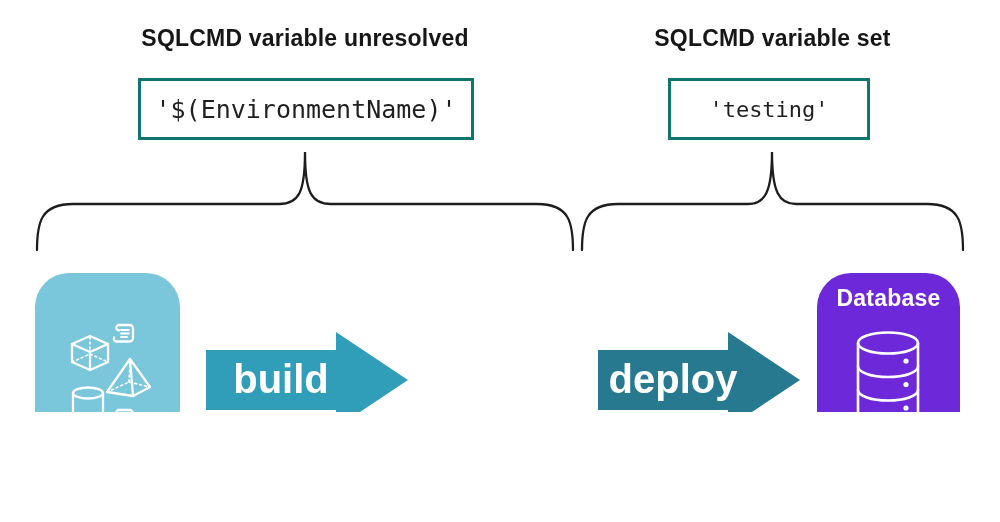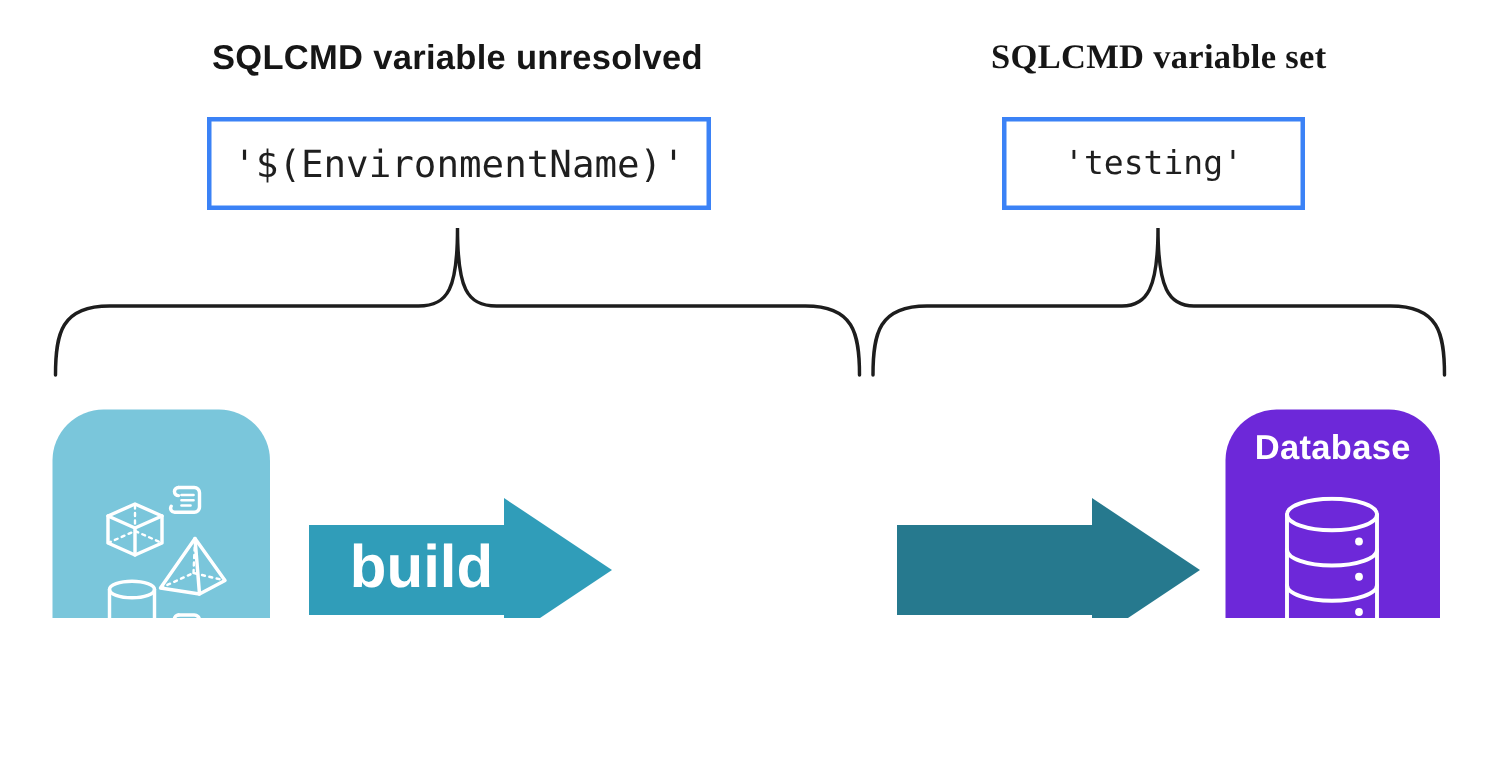--- a/index.html
+++ b/index.html
@@ -6,24 +6,24 @@
   html,body { background:#ffffff; }
   .canvas {
     position:relative; width:1000px; height:412px; background:#ffffff;
     font-family:"Liberation Sans", sans-serif; overflow:hidden;
   }
   .title {
     position:absolute; top:25px; font-weight:bold; font-size:23px;
     color:#161616; text-align:center; letter-spacing:.2px;
   }
   .title-left  { left:35px;  width:540px; }
-  .title-right { left:580px; width:385px;font-family:Liberation Serif, serif; }
+  .title-right { left:580px; width:385px; }
   .codebox {
     position:absolute; top:78px; height:62px; background:#ffffff;
-    border:3px solid #3b82f6; display:flex; align-items:center; justify-content:center;
+    border:3px solid #0f766e; display:flex; align-items:center; justify-content:center;
   }
   .codebox-left  { left:138px; width:336px; }
   .codebox-right { left:668px; width:202px; }
   .codebox code {
     font-family:"DejaVu Sans Mono","Liberation Mono",monospace;
     color:#1f1f1f; white-space:pre;
   }
   .codebox-left  code { font-size:25px; }
   .codebox-right code { font-size:22px; }
   .brace { position:absolute; top:148px; height:104px; }
@@ -109,20 +109,21 @@
       <polygon points="0,18 130,18 130,0 202,48 130,96 130,78 0,78" fill="#309DB9"></polygon>
     </svg>
     <div class="arrow-label">build</div>
   </div>
 
 
   <div class="arrow arrow-deploy">
     <svg width="202" height="96" viewBox="0 0 202 96">
       <polygon points="0,18 130,18 130,0 202,48 130,96 130,78 0,78" fill="#26798E"></polygon>
     </svg>
+    <div class="arrow-label">deploy</div>
   </div>
 
   <div class="node node-database">
     <div class="node-label">Database</div>
     <svg class="node-icon icon-database" width="76" height="94" viewBox="0 0 76 94" fill="none" stroke="#FFFFFF" stroke-width="2.6" stroke-linecap="round">
       <ellipse cx="38" cy="12" rx="30" ry="10.5"></ellipse>
       <path d="M8,12 V82 M68,12 V82"></path>
       <path d="M8,82 a30,10.5 0 0 0 60,0"></path>
       <path d="M8,35.5 a30,10.5 0 0 0 60,0"></path>
       <path d="M8,59 a30,10.5 0 0 0 60,0"></path>

